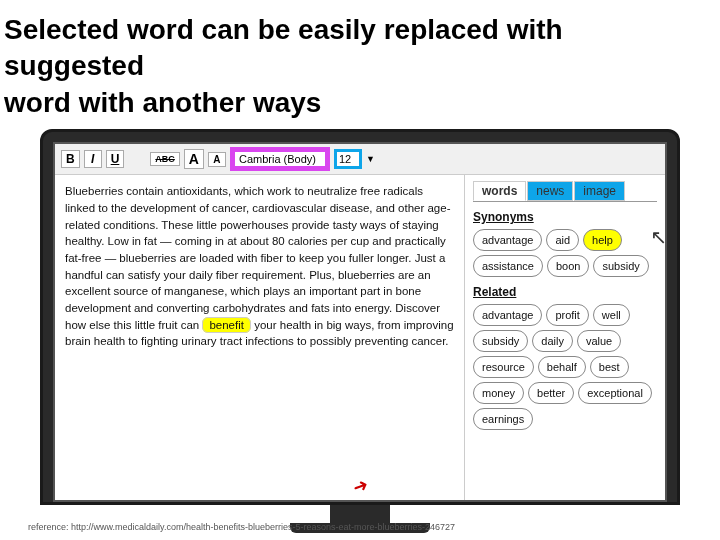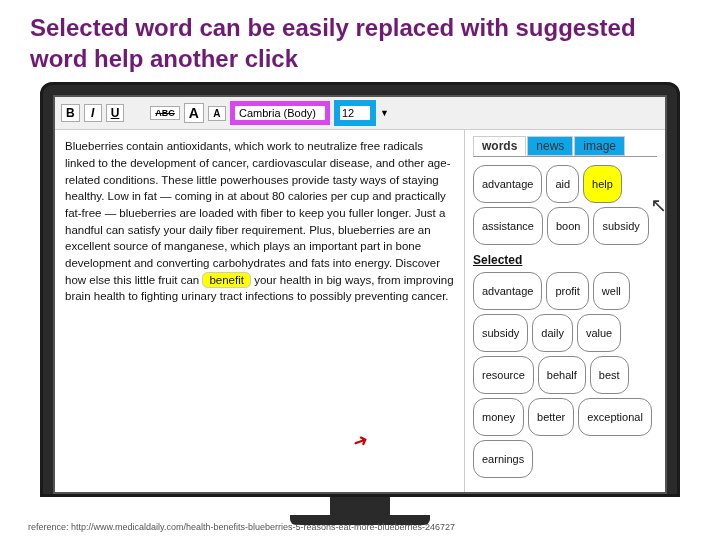--- a/index.html
+++ b/index.html
@@ -7,25 +7,25 @@
       width: 720px;
       height: 540px;
       background: #fff;
       font-family: Arial, sans-serif;
       font-size: 13px;
       overflow: hidden;
       position: relative;
     }
 
     .page-title {
-      font-size: 24px;
+      font-size: 28px;
       font-weight: bold;
-      padding: 12px 18px 8px 30px;
+      padding: 12px 18px 8px 4px;
       line-height: 1.3;
-      color: #701a75;
+      color: #000000;
     }
 
     .monitor-wrapper {
       display: flex;
       justify-content: center;
       align-items: flex-start;
       padding: 0 30px;
     }
 
     .monitor {
@@ -70,24 +70,24 @@
     .toolbar-btn.strikethrough { text-decoration: line-through; margin-left: 22px; }
 
     .toolbar-font {
       border: 5px solid #d946ef;
       font-size: 11px;
       padding: 1px 4px;
       background: #fff;
     }
 
     .toolbar-size {
-      border: 6px solid #0ea5e9;
+      border: 3px solid #0ea5e9;
       font-size: 11px;
       padding: 1px 2px;
-      width: 42px;
+      width: 28px;
       background: #fff;
     }
 
     .content-area {
       display: flex;
       flex: 1;
     }
 
     .text-panel {
       flex: 1;
@@ -156,21 +156,21 @@
     .word-chips {
       display: flex;
       flex-wrap: wrap;
       gap: 4px;
       margin-bottom: 8px;
     }
 
     .chip {
       border: 1px solid #888;
       border-radius: 12px;
-      padding: 12px 8px;
+      padding: 4px 8px;
       font-size: 11px;
       cursor: pointer;
       background: #fff;
       color: #111;
     }
 
     .chip.highlighted {
       background: #ffff00;
       border-color: #888;
       text-align: right;
@@ -213,21 +213,21 @@
       font-size: 9px;
       color: #555;
       margin-top: 28px;
     }
   </style>
 </head>
 <body>
 
 <div class="page-title">
   <span>Selected word can be easily replaced with suggested</span><br>
-  <span>word help another click</span>
+  <span>word with another ways</span>
 </div>
 
 <div class="monitor-wrapper">
   <div style="display:flex; flex-direction:column; align-items:center;">
     <div class="monitor">
       <div class="monitor-screen">
 
         <div class="toolbar">
           <button class="toolbar-btn">B</button>
           <button class="toolbar-btn italic">I</button>
@@ -253,34 +253,35 @@
 
           <div class="arrow">➜</div>
 
           <div class="sidebar">
             <div class="sidebar-tabs">
               <div class="sidebar-tab active">words</div>
               <div class="sidebar-tab">news</div>
               <div class="sidebar-tab">image</div>
             </div>
 
+            <div class="section-title">Synonyms</div>
             <div class="word-chips">
               <div class="chip">advantage</div>
               <div class="chip">aid</div>
               <div class="chip highlighted">help</div>
               <div class="chip">assistance</div>
               <div class="chip">boon</div>
               <div class="chip">subsidy</div>
             </div>
 
             <div style="position:relative;">
               <span class="cursor-icon" style="position:absolute; right:-10px; top:-60px; font-size:20px;">↖</span>
             </div>
 
-            <div class="section-title" style="margin-top:4px;">Selected</div>
+            <div class="section-title" style="margin-top:4px;">Related</div>
             <div class="word-chips">
               <div class="chip">advantage</div>
               <div class="chip">profit</div>
               <div class="chip">well</div>
               <div class="chip">subsidy</div>
               <div class="chip">daily</div>
               <div class="chip">value</div>
               <div class="chip">resource</div>
               <div class="chip">behalf</div>
               <div class="chip">best</div>

